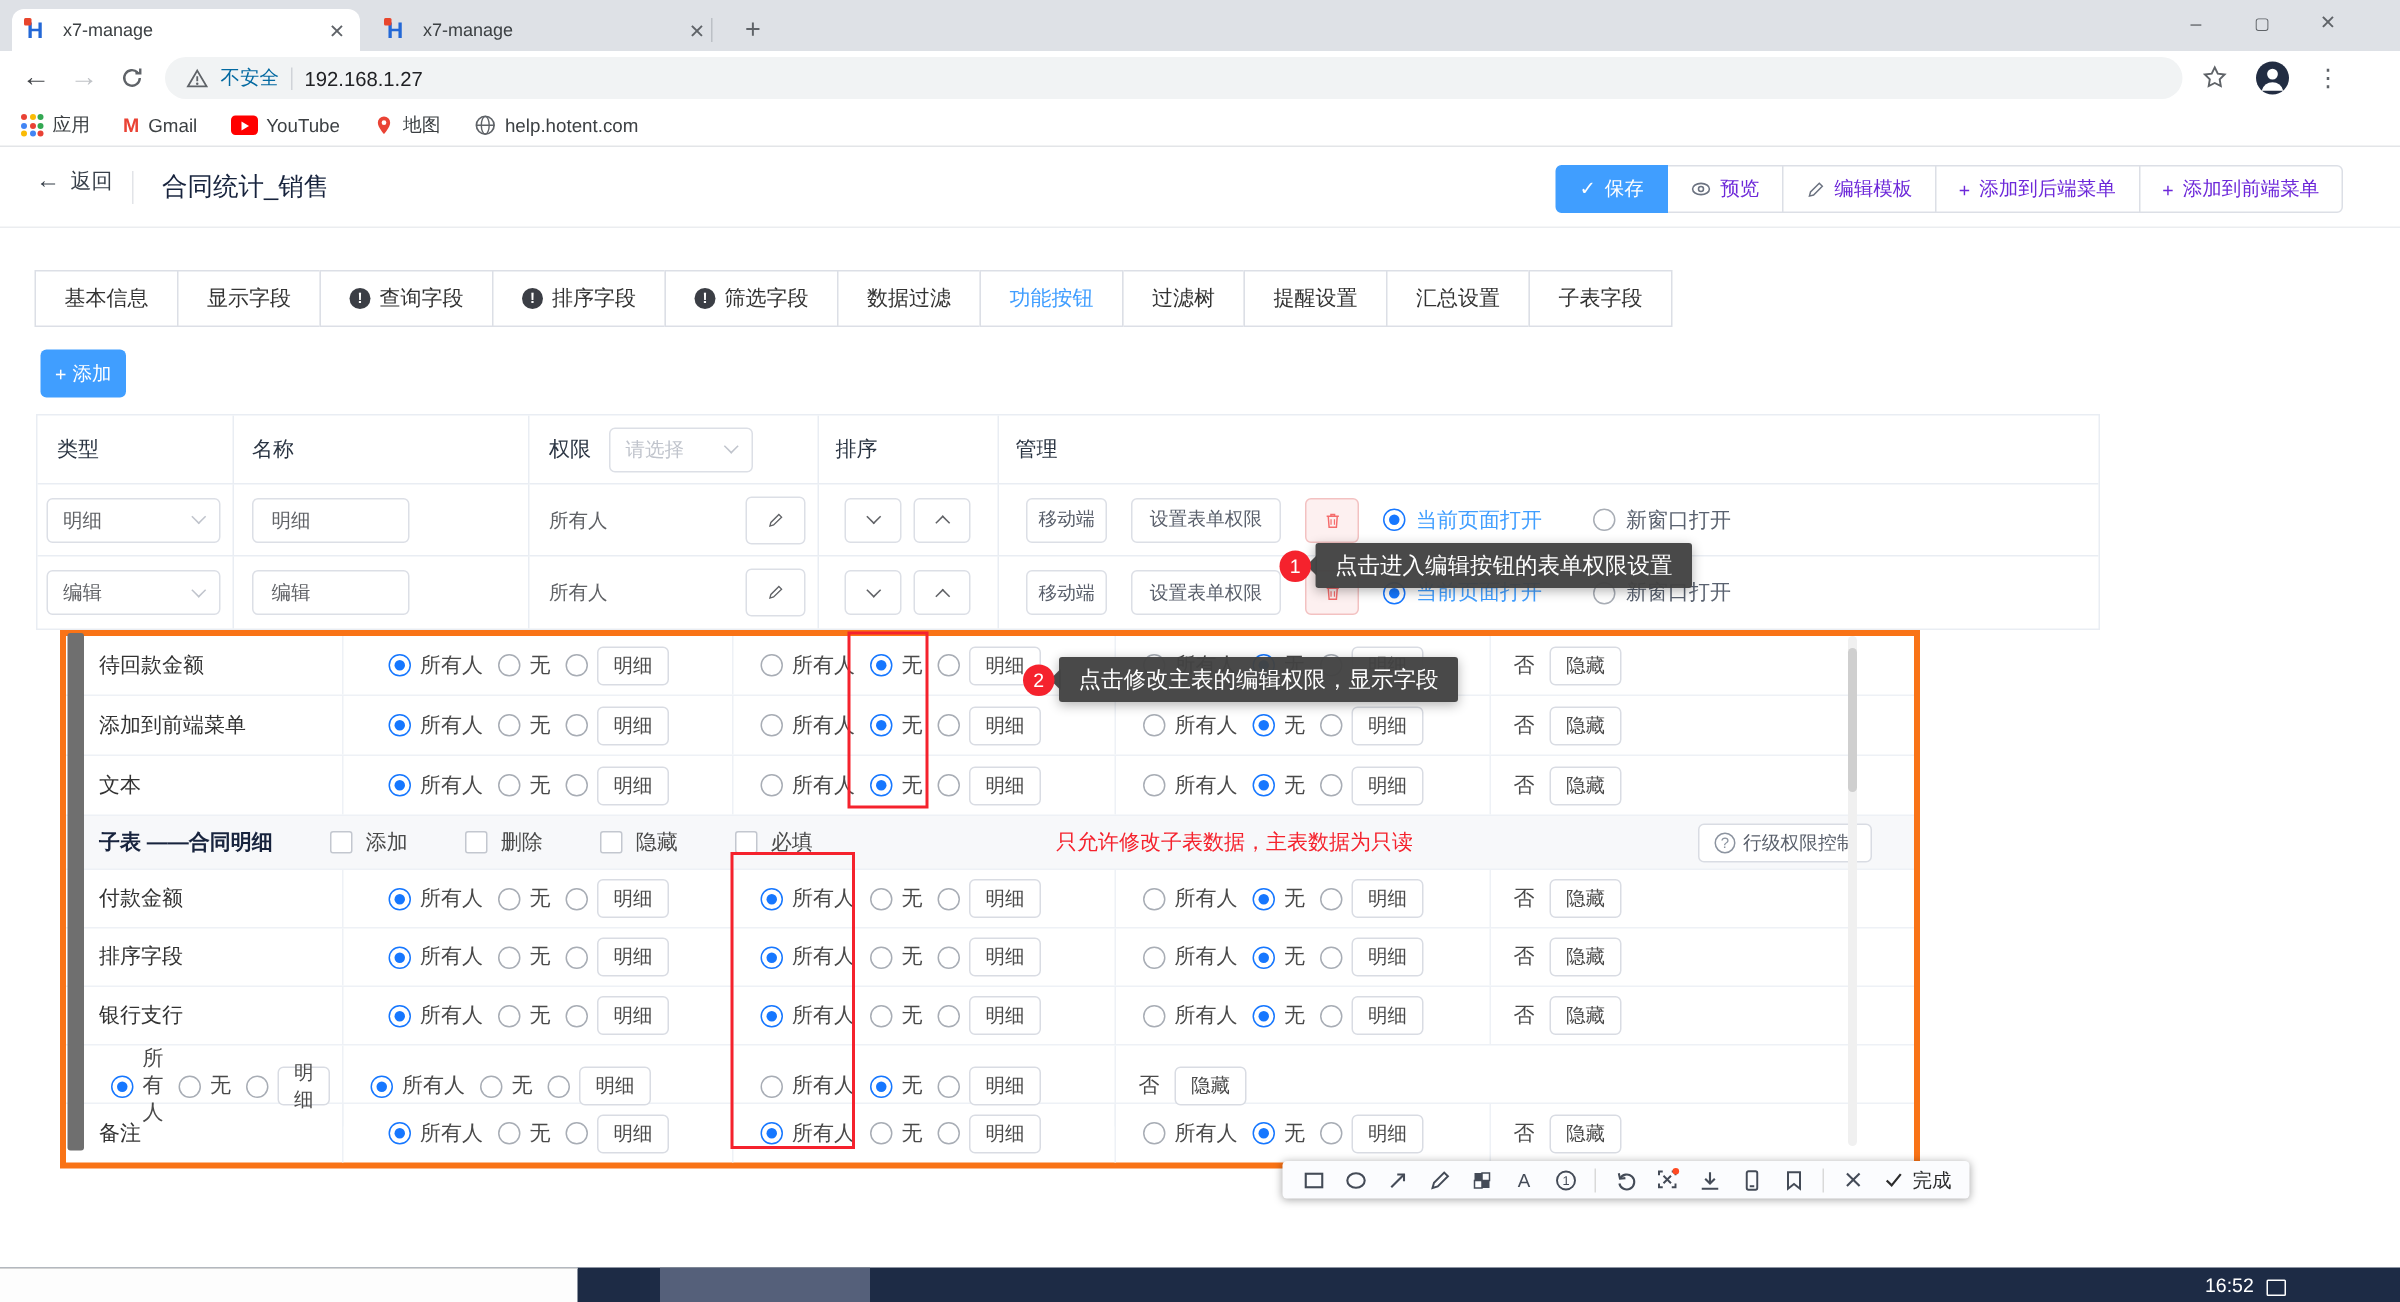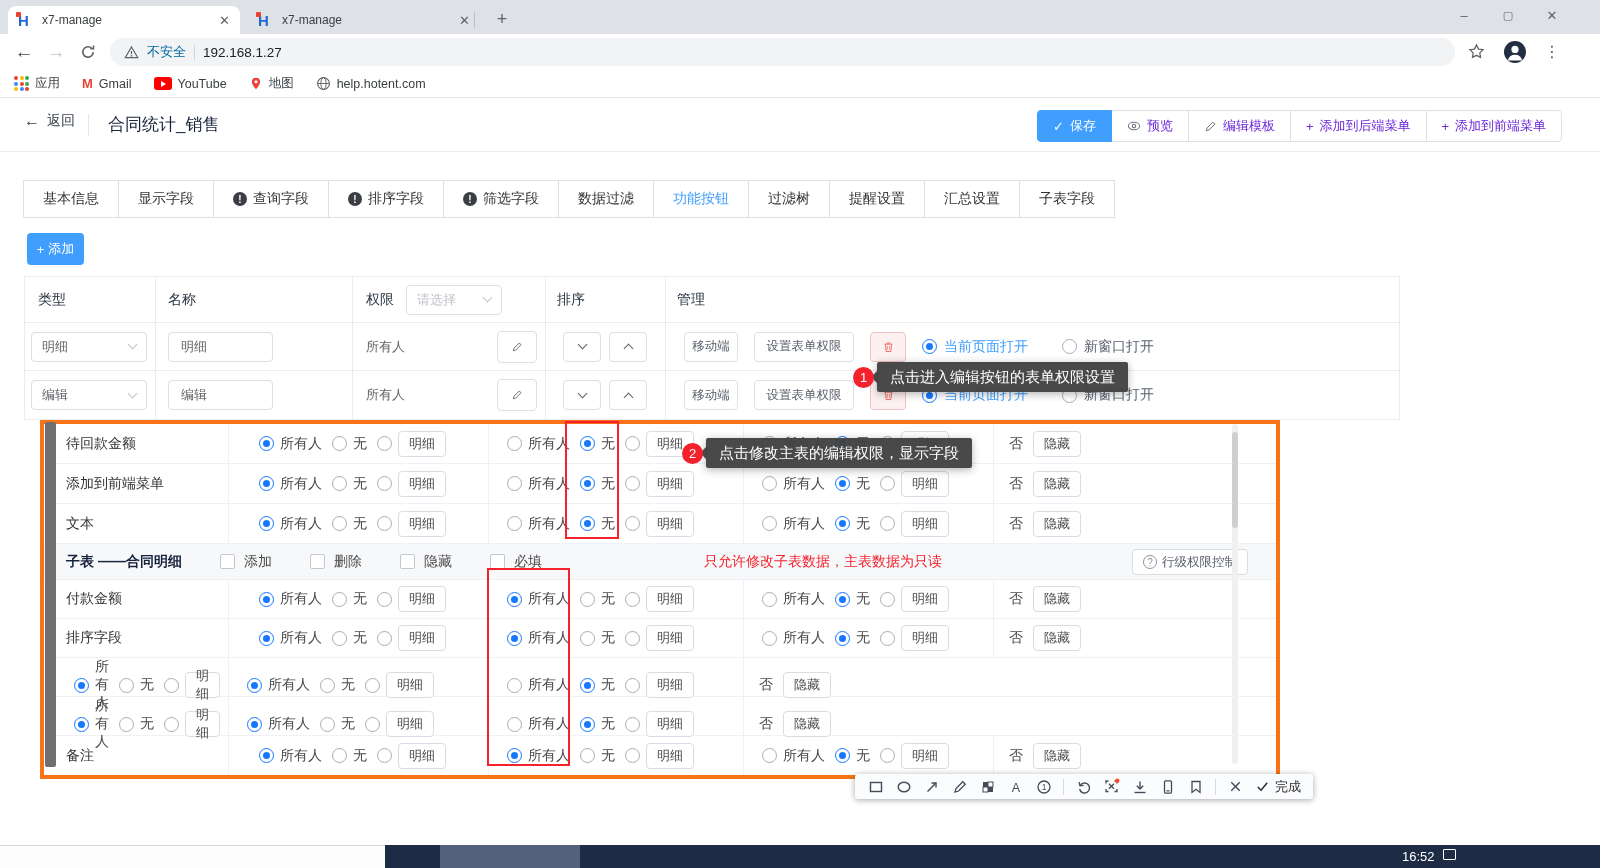--- a/index.html
+++ b/index.html
@@ -118,21 +118,21 @@
   
   .snipbar{left:855px;top:774px;height:25px;background:#fbfcfe;border-radius:3px;box-shadow:0 1px 6px rgba(0,0,0,.35);display:flex;align-items:center;gap:11px;padding:0 12px;z-index:30}
   .sic{width:17px;height:17px;display:flex;align-items:center;justify-content:center}
   .svd{width:1px;height:16px;background:#d9d9d9}
   .sdone{display:flex;align-items:center;gap:5px;font-size:13px;color:#2c2c2c}
 
   
   .taskbar{left:0;top:845px;width:1600px;height:23px;background:#1d2b45;overflow:hidden}
   .tbsearch{position:absolute;left:0;top:0;width:385px;height:23px;background:#fdfdfd;border-top:1px solid #d4d4d4}
   .tbapp{position:absolute;left:440px;top:0;width:140px;height:23px;background:#55607a}
-  .tbclock{position:absolute;left:1402px;top:4px;display:flex;align-items:flex-start;gap:8px;color:#fff;font-size:13px}
+  .tbclock{position:absolute;left:1470px;top:4px;display:flex;align-items:flex-end;gap:8px;color:#fff;font-size:13px}
   .tbico{width:13px;height:11px;border:1.4px solid #fff;border-radius:1px}
 </style>
 </head>
 <body>
 
 <div class="abs tabstrip">
   <div class="abs btab act">
     <span class="fav"></span>
     <span class="ttl">x7-manage</span>
     <span class="tclose">✕</span>
@@ -697,20 +697,21 @@
             <span class="rbtn">明细</span>
           </span>
         </div>
         <div class="pcell pflag last">
           <span>否</span>
           <span class="rbtn">隐藏</span>
         </div>
       </div>
 
       <div class="prow">
+        <div class="pcell pname">银行支行</div>
         <div class="pcell pg1">
           <span class="ropt">
             <span class="rdo on"></span>
             <span class="rlb">所有人</span>
           </span>
           <span class="ropt">
             <span class="rdo"></span>
             <span class="rlb">无</span>
           </span>
           <span class="ropt">

